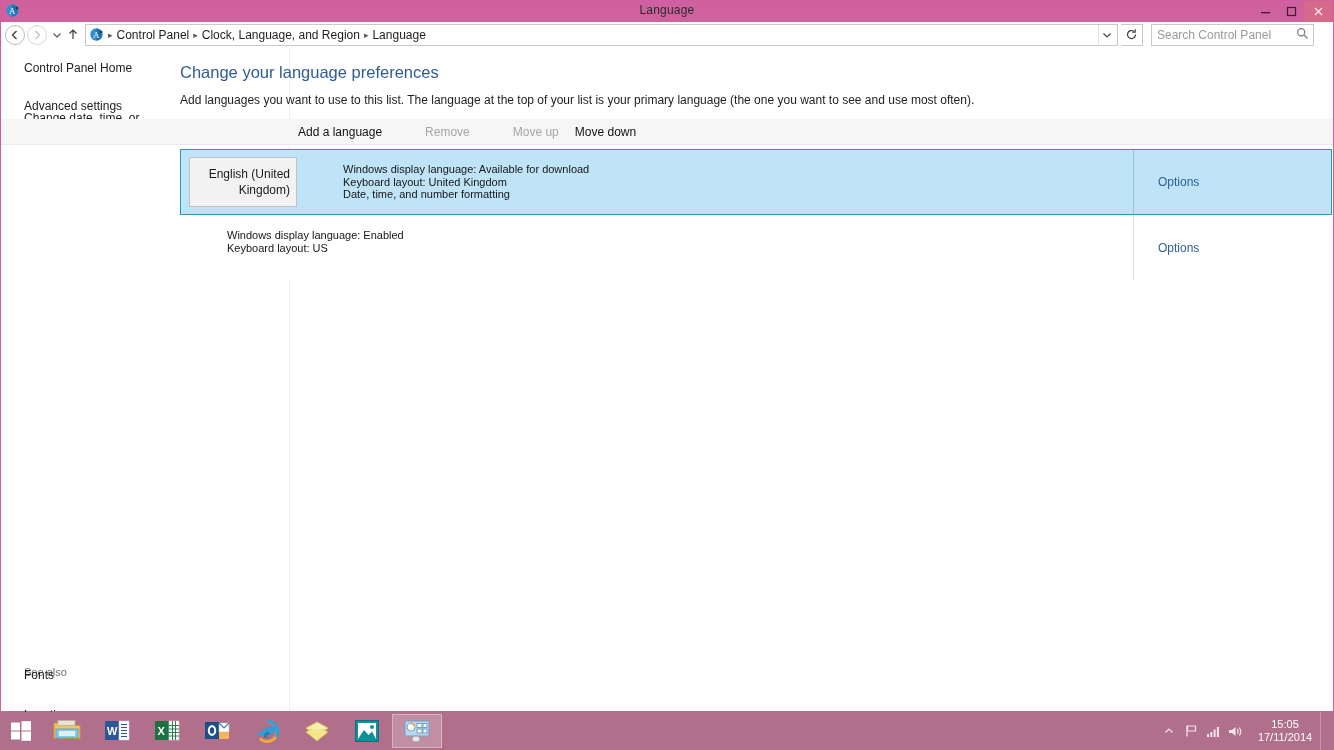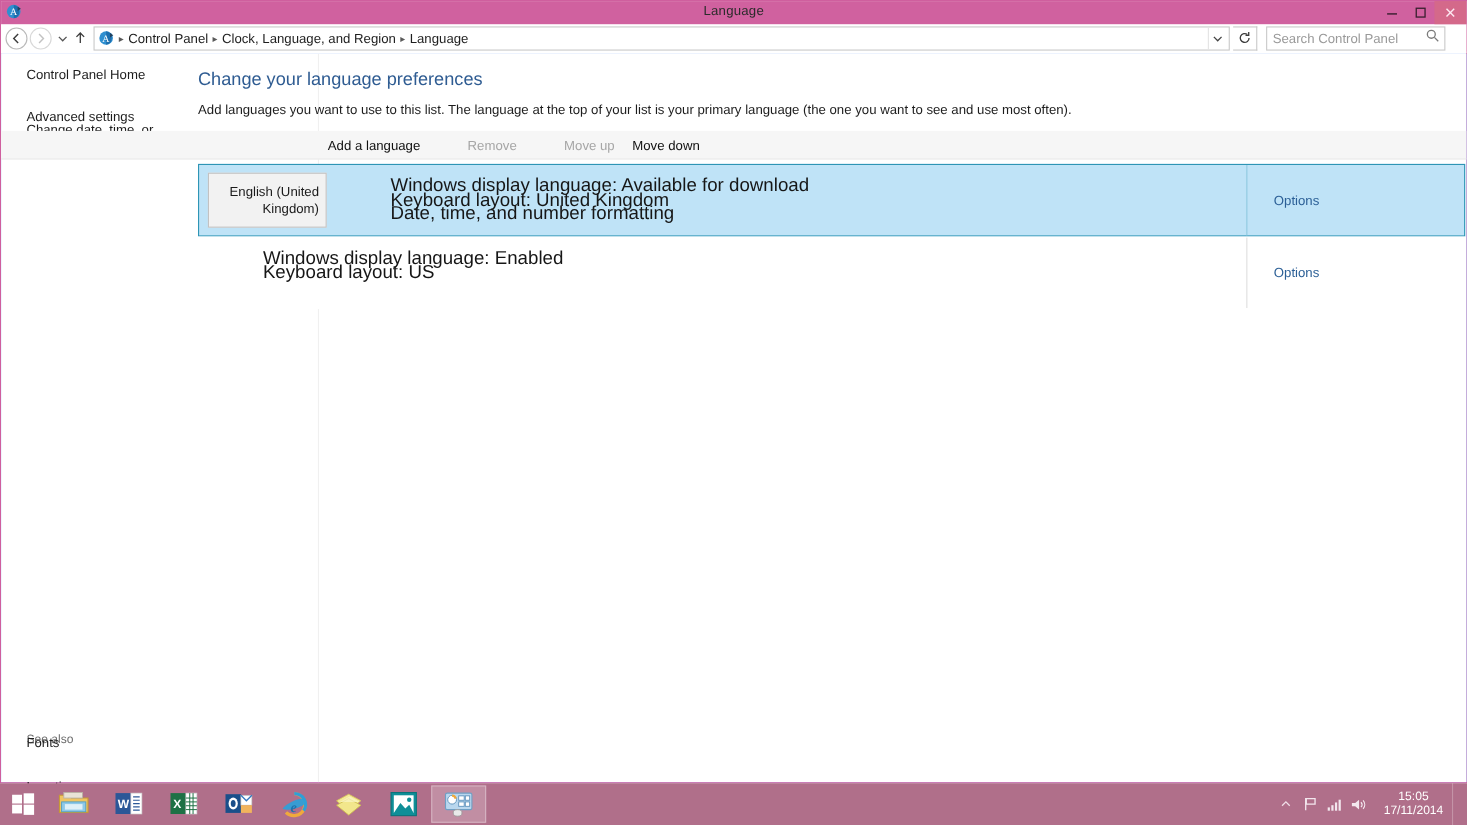--- a/index.html
+++ b/index.html
@@ -110,21 +110,21 @@
   #searchtext {
     flex: 1 1 auto; font-size: 12px; color: #9a9a9a;
     font-family: "Liberation Sans", sans-serif;
     white-space: nowrap; overflow: hidden;
   }
 
   
   #body {
     position: absolute; left: 0; right: 0; top: 48px; bottom: 0;
     display: flex;
-    background: #3b82f6;
+    background: #f0abfc;
   }
   #sidebar {
     width: 289px; flex: none;
     border-right: 1px solid #f0f0f0;
     position: relative;
     background: #fff;
   }
   .sb-link {
     position: absolute;
     font-size: 12px; color: #1d1d1d;
@@ -197,22 +197,22 @@
     background: #f2f2f2;
     display: flex; align-items: center; justify-content: center;
     text-align: right;
     font-size: 12px; color: #1a1a1a;
     line-height: 16px;
     font-family: "Liberation Sans", sans-serif;
     padding: 0 6px;
   }
   .lang-details {
     flex: 1 1 auto;
-    padding: 13px 0 0 58px;
-    font-size: 17px; color: #161616;
+    padding: 13px 0 0 46px;
+    font-size: 11px; color: #161616;
     line-height: 12.7px;
     font-family: "Liberation Sans", sans-serif;
   }
   .lang-details div { white-space: nowrap; }
   .lang-options-cell {
     width: 198px; flex: none;
     border-left: 1px solid #dfdfdf;
     display: flex; align-items: center;
     padding-left: 24px;
   }

